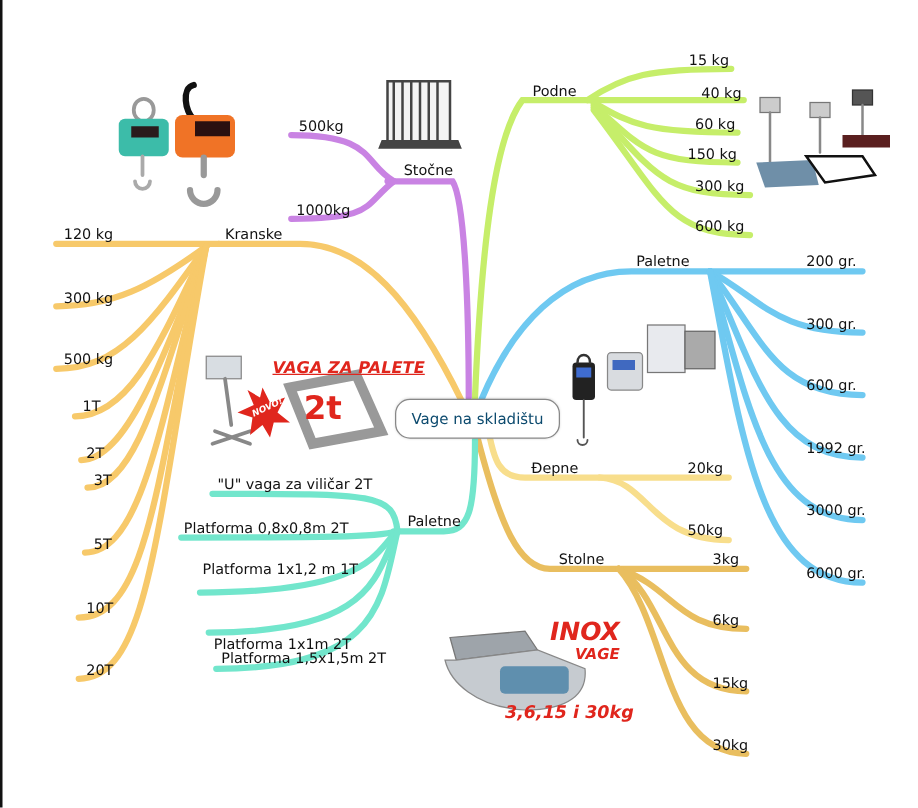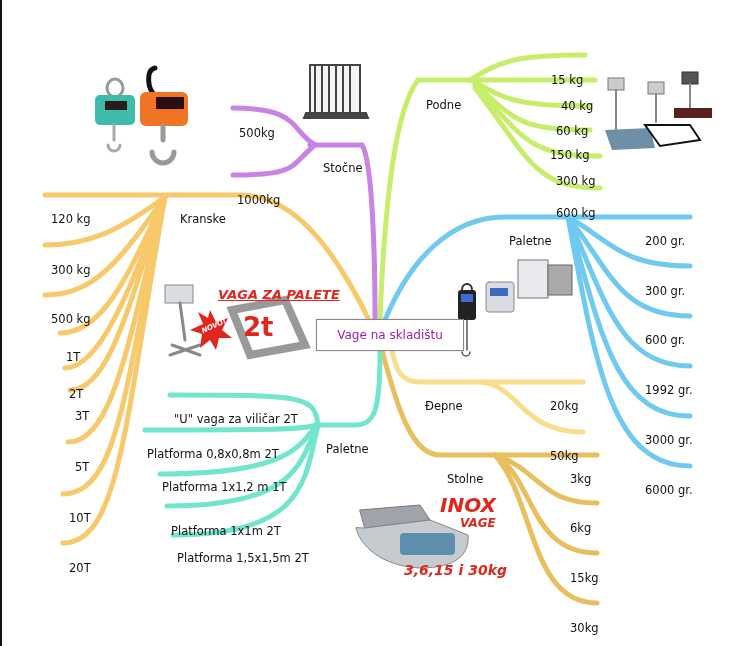--- a/index.html
+++ b/index.html
@@ -1,25 +1,25 @@
 <!DOCTYPE html>
 <html><head>
 <meta charset="utf-8">
 <style>
   html, body { margin:0; padding:0; background:#ffffff; }
   body { width:734px; height:646px; position:relative; overflow:hidden;
          font-family:"DejaVu Sans", sans-serif; }
   #frame { position:absolute; left:0; top:0; width:734px; height:646px;
            border-left:2px solid #111; box-sizing:border-box; }
   svg#map { position:absolute; left:0; top:0; }
-  .lbl { position:absolute; font-size:11.5px; color:#111; white-space:nowrap; line-height:14px;margin-top:32px; }
-  #center-node { position:absolute; left:316px; top:319px; width:148px; height:32px;
-                 border:1.5px solid #888; border-radius:0; background:#fff;
+  .lbl { position:absolute; font-size:11.5px; color:#111; white-space:nowrap; line-height:14px; }
+  #center-node { position:absolute; left:316px; top:319px; width:132px; height:32px;
+                 border:1.5px solid #888; border-radius:12px; background:#fff;
                  box-sizing:border-box; display:flex; align-items:center; justify-content:center;
-                 font-size:12px; color:#a21caf; box-shadow:0 0 2px rgba(0,0,0,.15); }
+                 font-size:12px; color:#0c4a6e; box-shadow:0 0 2px rgba(0,0,0,.15); }
   .promo { position:absolute; font-family:"DejaVu Sans", sans-serif; font-weight:bold;
            font-style:italic; color:#e0261d; white-space:nowrap; }
 </style>
 </head>
 <body>
 
 <div id="frame"></div>
 
 <svg id="map" width="734" height="646" fill="none" stroke-linecap="round">
 
@@ -173,21 +173,21 @@
 <div class="lbl" style="left:447px;top:440px">Stolne</div>
 <div class="lbl" style="left:570px;top:440px">3kg</div>
 <div class="lbl" style="left:570px;top:489px">6kg</div>
 <div class="lbl" style="left:570px;top:539px">15kg</div>
 <div class="lbl" style="left:570px;top:589px">30kg</div>
 
 <div class="lbl" style="left:326px;top:410px">Paletne</div>
 <div class="lbl" style="left:174px;top:380px">"U" vaga za viličar 2T</div>
 <div class="lbl" style="left:147px;top:415px">Platforma 0,8x0,8m 2T</div>
 <div class="lbl" style="left:162px;top:448px">Platforma 1x1,2 m 1T</div>
-<div class="lbl" style="left:171px;top:492px">Platforma 1x1m 2T</div>
+<div class="lbl" style="left:171px;top:508px">Platforma 1x1m 2T</div>
 <div class="lbl" style="left:177px;top:519px">Platforma 1,5x1,5m 2T</div>
 
 <div class="promo" style="left:218px;top:287px;font-size:13px;text-decoration:underline">VAGA ZA PALETE</div>
 <div class="promo" style="left:201px;top:322px;font-size:7px;color:#fff;transform:rotate(-25deg)">NOVO!</div>
 <div class="promo" style="left:243px;top:312px;font-size:26px;font-style:normal">2t</div>
 <div class="promo" style="left:440px;top:493px;font-size:20px">INOX</div>
 <div class="promo" style="left:460px;top:516px;font-size:12px">VAGE</div>
 <div class="promo" style="left:404px;top:562px;font-size:14px">3,6,15 i 30kg</div>
 
 </body></html>

